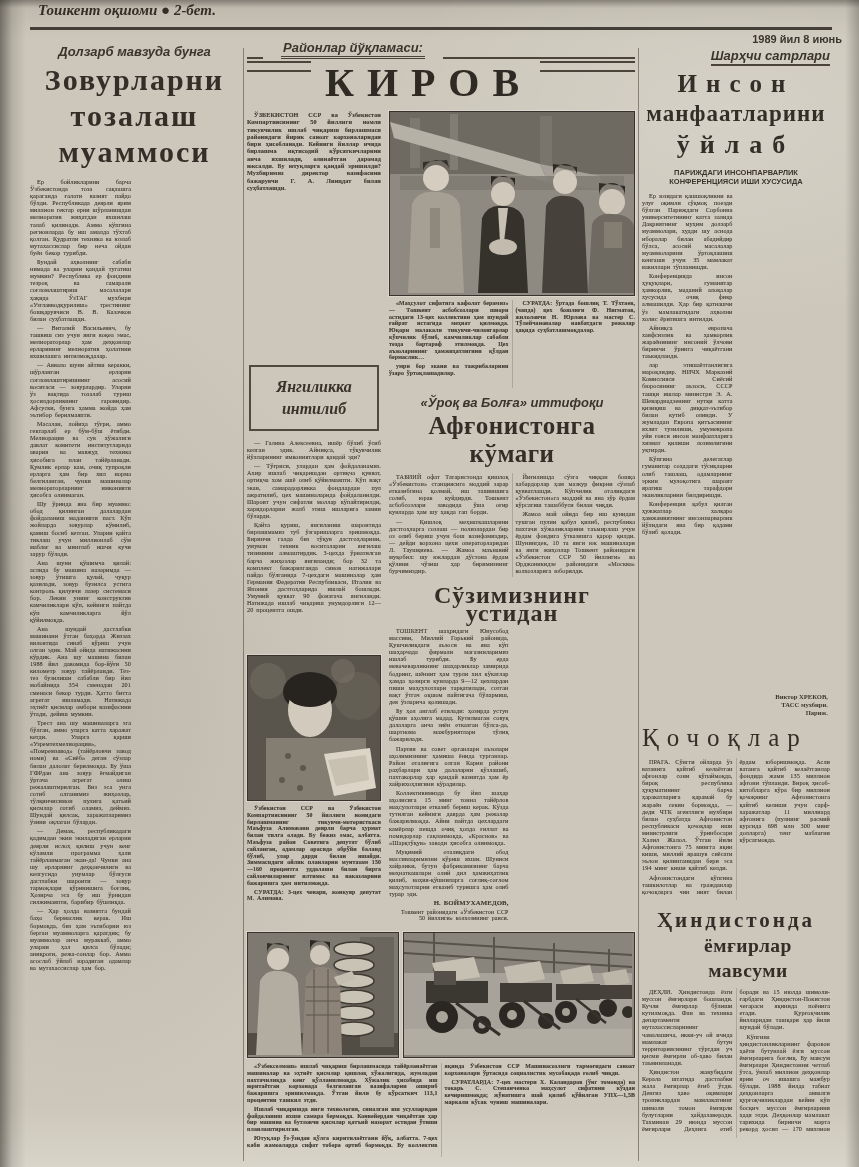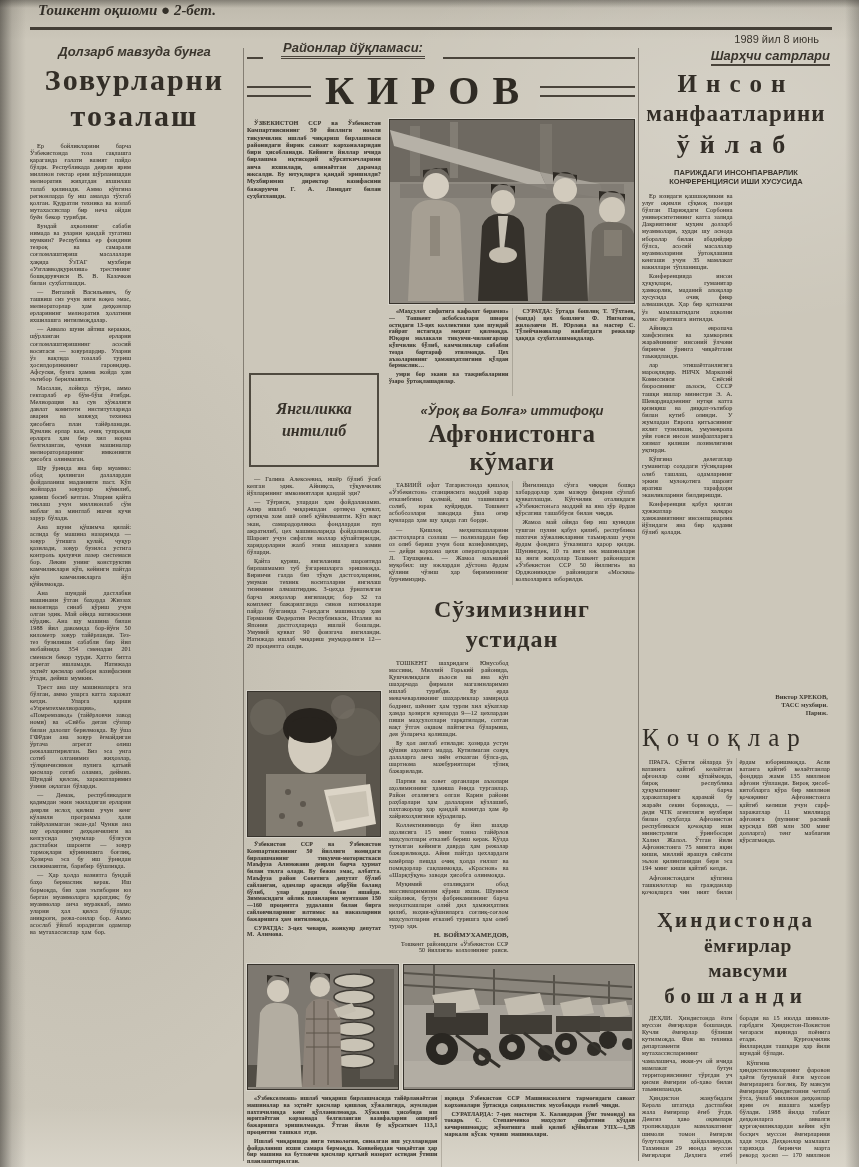--- a/index.html
+++ b/index.html
@@ -13,22 +13,22 @@
     font-family:"Liberation Serif","DejaVu Serif",serif;color:#3c372f;}
   .edge-left{position:absolute;left:0;top:0;width:26px;height:100%;
     background:linear-gradient(90deg, rgba(45,42,37,.55), rgba(45,42,37,.15) 12px, rgba(45,42,37,0));}
   .edge-right{position:absolute;right:0;top:0;width:14px;height:100%;
     background:linear-gradient(270deg, rgba(45,42,37,.28), rgba(45,42,37,0));}
   .edge-top{position:absolute;left:0;top:0;width:100%;height:8px;
     background:linear-gradient(180deg, rgba(45,42,37,.4), rgba(45,42,37,0));}
 
   .masthead{position:absolute;left:38px;top:2px;font-style:italic;font-weight:bold;font-size:15px;color:#332f28;}
   .top-rule{position:absolute;left:30px;top:27px;width:802px;height:3px;background:#433e36;}
-  .page-date{position:absolute;right:40px;top:33px;font-family:"Liberation Sans",sans-serif;
-    font-weight:normal;font-size:11px;color:#3a352d;}
+  .page-date{position:absolute;right:17px;top:33px;font-family:"Liberation Sans",sans-serif;
+    font-weight:bold;font-size:11px;color:#3a352d;}
 
   .vrule{position:absolute;top:48px;bottom:6px;width:1px;background:rgba(72,66,57,.55);}
   .vr1{left:243px;} .vr2{left:638px;}
 
   .kicker{font-family:"Liberation Sans","DejaVu Sans",sans-serif;font-weight:bold;font-style:italic;
     font-size:13px;color:#3a352d;}
 
   
   .bodytext{font-size:6.2px;line-height:7.1px;text-align:justify;color:#47423a;
     letter-spacing:.1px;word-spacing:1.2px;overflow:hidden;column-gap:7px;
@@ -41,40 +41,40 @@
   .left-col .kicker{text-align:center;margin-bottom:3px;}
   .h-left{font-size:30px;font-weight:bold;text-align:center;letter-spacing:2px;line-height:36px;color:#332e27;}
   .left-body{margin-top:8px;height:988px;}
 
   
   .center-col{position:absolute;left:247px;top:42px;width:388px;}
   .kicker-row{display:flex;align-items:flex-end;gap:18px;height:17px;}
   .kdash{height:2px;background:#4a443b;}
   .kd-l{width:16px;} .kd-r{flex:1;}
   .kicker-ul{border-bottom:3px double #4a443b;padding:0 2px 1px;}
-  .kirov-row{display:flex;align-items:center;gap:8px;margin-top:10px;}
+  .kirov-row{display:flex;align-items:flex-start;gap:8px;margin-top:2px;}
   .kirov-title{font-size:40px;font-weight:bold;letter-spacing:13px;color:#2f2b24;line-height:44px;padding-left:6px;}
   .drule{flex:1;height:7px;border-top:2px solid #4a443b;border-bottom:2px solid #4a443b;}
   .dr-l{flex:0 0 64px;}
   .center-flex{display:flex;gap:8px;margin-top:6px;}
   .c-left{width:134px;flex:0 0 134px;}
   .c-right{flex:1;min-width:0;}
   .lead{font-weight:bold;font-size:6.2px;line-height:7.3px;min-height:248px;}
-  .box-subhead{border:2px solid #4f4a40;margin:6px 2px 8px;padding:23px 2px;text-align:center;
+  .box-subhead{border:2px solid #4f4a40;margin:6px 2px 8px;padding:9px 2px;text-align:center;
     font-style:italic;font-weight:bold;font-size:16px;line-height:22px;color:#37322a;}
   .interview{min-height:212px;}
   .photo-frame{border:1px solid #37332c;background:#8f8a81;box-shadow:0 0 0 1px rgba(255,255,255,.25);}
   .photo-frame svg{display:block;}
   .cap{font-weight:bold;font-size:5.9px;line-height:6.8px;margin-top:4px;}
   .top-photo{height:183px;}
   .photo-caption{height:88px;margin-top:4px;}
   .kicker2{text-align:center;margin-top:7px;}
   .h-asbob{font-size:25px;font-weight:bold;text-align:center;letter-spacing:.5px;color:#332e27;margin-top:2px;}
   .asbob-body{height:104px;margin-top:5px;}
-  .h-suzim{line-height:30px;text-align:center;font-weight:bold;color:#332e27;margin-top:9px;}
+  .h-suzim{line-height:18px;text-align:center;font-weight:bold;color:#332e27;margin-top:9px;}
   .h-suzim .l1{font-size:24px;letter-spacing:1px;display:block;}
   .h-suzim .l2{font-size:25px;letter-spacing:10px;display:block;}
   .suzim-body{height:300px;margin-top:5px;}
   .byline-name{font-weight:bold;font-size:6.8px;text-align:right;margin-top:3px;}
   .byline-role{font-size:6px;text-align:right;line-height:6.8px;}
   .bottom-strip{display:flex;gap:4px;margin-top:5px;}
   .bottom-caption{height:94px;margin-top:5px;}
 
   
   .right-col{position:absolute;left:642px;top:48px;width:188px;}
@@ -112,20 +112,21 @@
   <div class="page-date">1989 йил 8 июнь</div>
 
   <div class="vrule vr1"></div>
   <div class="vrule vr2"></div>
 
   <section class="left-col">
     <div class="kicker">Долзарб мавзуда бунга</div>
     <div class="h-left">
       <span style="display:block">Зовурларни</span>
       <span style="display:block">тозалаш</span>
+      <span style="display:block">муаммоси</span>
     </div>
     <div class="bodytext cols2 left-body">
       <p>Ер бойликларини барча Ўзбекистонда тоза сақлашга қараганда ғалати вазият пайдо бўлди. Республикада деярли ярим миллион гектар ерни шўрланишдан мелиоратив жиҳатдан яхшилаш талаб қилинади. Аммо кўпгина регионларда бу иш амалда тўхтаб қолган. Қудратли техника ва юзлаб мутахассислар бир неча ойдан буён бекор турибди.</p>
       <p>Бундай аҳволнинг сабаби нимада ва уларни қандай тугатиш мумкин? Республика ер фондини тезроқ ва самарали соғломлаштириш масалалари ҳақида ЎзТАГ мухбири «Узглавводқурилиш» трестининг бошқарувчиси В. В. Казачков билан суҳбатлашди.</p>
       <p>— Виталий Васильевич, бу ташвиш сиз учун янги воқеа эмас, мелиораторлар ҳам деҳқонлар ерларининг мелиоратив ҳолатини яхшилашга интилмоқдалар.</p>
       <p>— Аввало шуни айтиш керакки, шўрланган ерларни соғломлаштиришнинг асосий воситаси — зовурлардир. Уларни ўз вақтида тозалаб туриш ҳосилдорликнинг гаровидир. Афсуски, бунга ҳамма жойда ҳам эътибор берилмаяпти.</p>
       <p>Масалан, лойиҳа тўғри, аммо гектарлаб ер бўм-бўш ётибди. Мелиорация ва сув хўжалиги давлат комитети институтларида авария ва мавжуд техника ҳисобига план тайёрланади. Қумлик ерлар кам, очиқ тупроқли ерларга ҳам бир хил норма белгиланган, чунки машиналар мелиораторларнинг имконияти ҳисобга олинмаган.</p>
       <p>Шу ўринда яна бир муаммо: обод қилинган далалардан фойдаланиш маданияти паст. Кўп жойларда зовурлар кўмилиб, қамиш босиб кетган. Уларни қайта тиклаш учун миллионлаб сўм маблағ ва минглаб ишчи кучи зарур бўлади.</p>
       <p>Ана шуни қўшимча қилай: аслида бу машина назаримда — зовур ўтишга қулай, чуқур қазилади, зовур бузилса устига контроль қилувчи лазер системаси бор. Лекин унинг конструктив камчиликлари кўп, кейинги пайтда кўп камчиликларга йўл қўйилмоқда.</p>
       <p>Ана шундай дастлабки машинани ўтган баҳорда Жиззах вилоятида синаб кўриш учун олган эдик. Май ойида натижасини кўрдик. Ана шу машина билан 1988 йил давомида бор-йўғи 50 километр зовур тайёрланди. Тез-тез бузилиши сабабли бир йил мобайнида 354 сменадан 201 сменаси бекор турди. Ҳатто битта агрегат ишламади. Натижада эҳтиёт қисмлар омбори вазифасини ўтади, дейиш мумкин.</p>
@@ -366,21 +367,20 @@
       <span class="l1">Қочоқлар</span>
     </div>
     <div class="bodytext cols2 body-r2">
       <p>ПРАГА. Сўнгги ойларда ўз ватанига қайтиб келаётган афғонлар сони кўпаймоқда, бироқ республика ҳукуматининг барча ҳаракатларига қарамай бу жараён секин бормоқда, — деди ЧТК агентлиги мухбири билан суҳбатда Афғонистон республикаси қочоқлар иши министрлиги ўринбосари Халил Жалол. Ўтган йили Афғонистонга 75 мингга яқин киши, миллий ярашув сиёсати эълон қилинганидан бери эса 194 минг киши қайтиб келди.</p>
       <p>Афғонистондаги кўпгина ташкилотлар ва гражданлар қочоқларга чин ният билан ёрдам юборишмоқда. Асли ватанга қайтиб келаётганлар фондида жами 135 миллион афғони тўпланди. Бироқ ҳисоб-китобларга кўра бир миллион қочоқнинг Афғонистонга қайтиб келиши учун сарф-харажатлар 11 миллиард афғонига (пулнинг расмий курсида 698 млн 300 минг долларга) тенг маблағни кўрсатмоқда.</p>
     </div>
 
     <div class="h-hind">
       <span class="l1">Ҳиндистонда</span>
       <span class="l2">ёмғирлар мавсуми</span>
-      <span class="l3">бошланди</span>
     </div>
     <div class="bodytext cols2 body-r3">
       <p>ДЕҲЛИ. Ҳиндистонда ёзги муссон ёмғирлари бошланди. Кучли ёмғирлар бўлиши кутилмоқда. Фан ва техника департаменти мутахассисларининг чамалашича, икки-уч ой ичида мамлакат бутун территориясининг тўртдан уч қисми ёмғирли об-ҳаво билан таъминланади.</p>
       <p>Ҳиндистон жанубидаги Керала штатида дастлабки жала ёмғирлар ёғиб ўтди. Денгиз ҳаво оқимлари тропиклардан мамлакатнинг шимоли томон ёмғирли булутларни ҳайдалаверади. Тахминан 29 июнда муссон ёмғирлари Деҳлига етиб боради ва 15 июлда шимоли-ғарбдаги Ҳиндистон-Покистон чегараси яқинида поёнига етади. Қурғоқчилик йилларидан ташқари ҳар йили шундай бўлади.</p>
       <p>Кўпгина ҳиндистонликларнинг фаровон ҳаёти бутунлай ёзги муссон ёмғирларига боғлиқ. Бу мавсум ёмғирлари Ҳиндистонни четлаб ўтса, ўнлаб миллион деҳқонлар ярим оч яшашга мажбур бўлади. 1988 йилда табиат деҳқонларга аввалги қурғоқчиликлардан кейин кўп босқич муссон ёмғирларини ҳадя этди. Деҳқонлар мамлакат тарихида биринчи марта рекорд ҳосил — 170 миллион тоннадан кўп дон олишди. Агар метеорологларнинг башорати тўғри чиқса, шу йилги қишлоқ хўжалик йилида 175 миллион тоннадан кўп дон йиғиштириб олинади.</p>
 
     </div>
   </section>
 </div>
 

